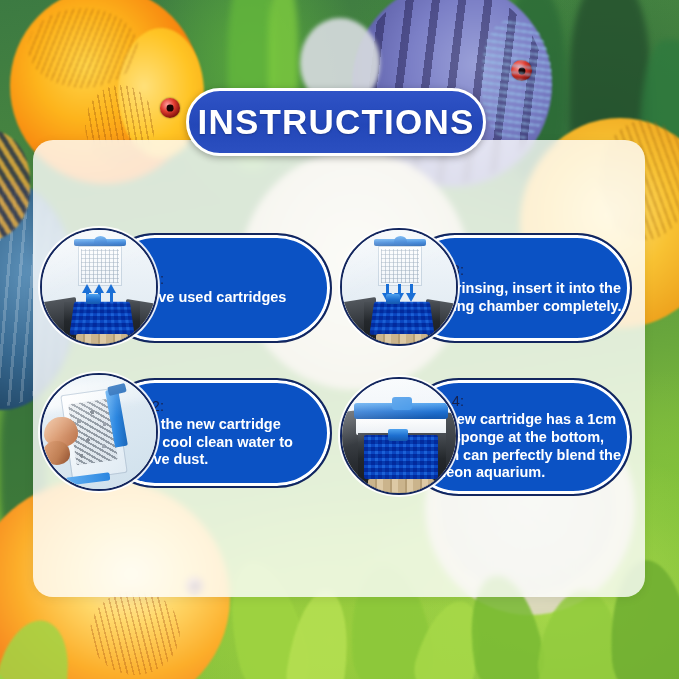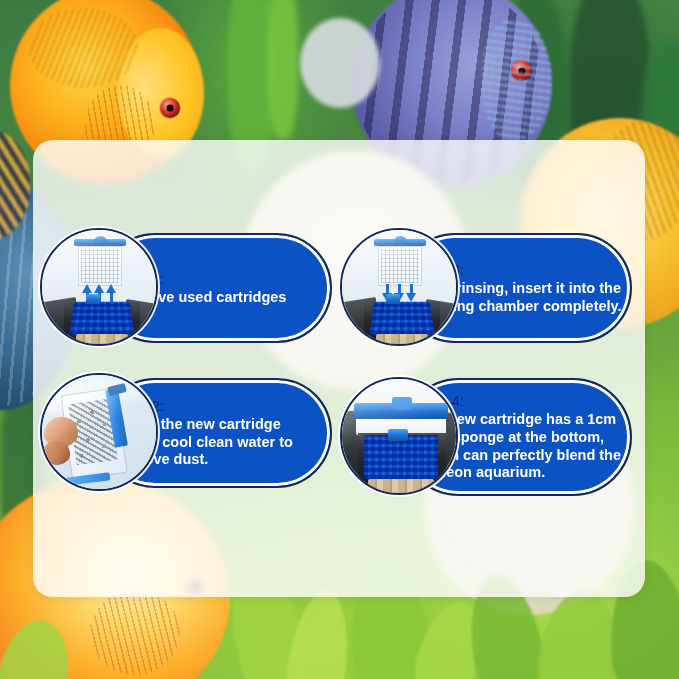--- a/index.html
+++ b/index.html
@@ -338,20 +338,23 @@
   <div class="blade" style="left:290px;top:590px;width:58px;height:120px;background:#b6e052;transform:rotate(8deg);"></div>
   <div class="blade" style="left:350px;top:565px;width:80px;height:130px;background:#8cc83a;transform:rotate(-6deg);"></div>
   <div class="blade" style="left:420px;top:600px;width:60px;height:100px;background:#a7d948;transform:rotate(16deg);"></div>
   <div class="blade" style="left:470px;top:575px;width:70px;height:120px;background:#79ba33;transform:rotate(-10deg);"></div>
   <div class="blade" style="left:540px;top:590px;width:80px;height:110px;background:#93cc3e;transform:rotate(6deg);"></div>
   <div class="blade" style="left:610px;top:560px;width:80px;height:140px;background:#6fae31;transform:rotate(-4deg);"></div>
   <div class="blade" style="left:0px;top:620px;width:70px;height:90px;background:#a2d445;transform:rotate(12deg);"></div>
 
   <div id="panel"></div>
 
+  <div id="title-pill">
+    <span class="txt">INSTRUCTIONS</span>
+  </div>
 
   <div id="steps">
 
     <div class="step r1 c1">
       <div class="pill"></div>
       <div class="pill-text">
         <div class="step-label">Step 1:</div>
         <div class="step-body">Remove used cartridges</div>
       </div>
       <div class="circle">

